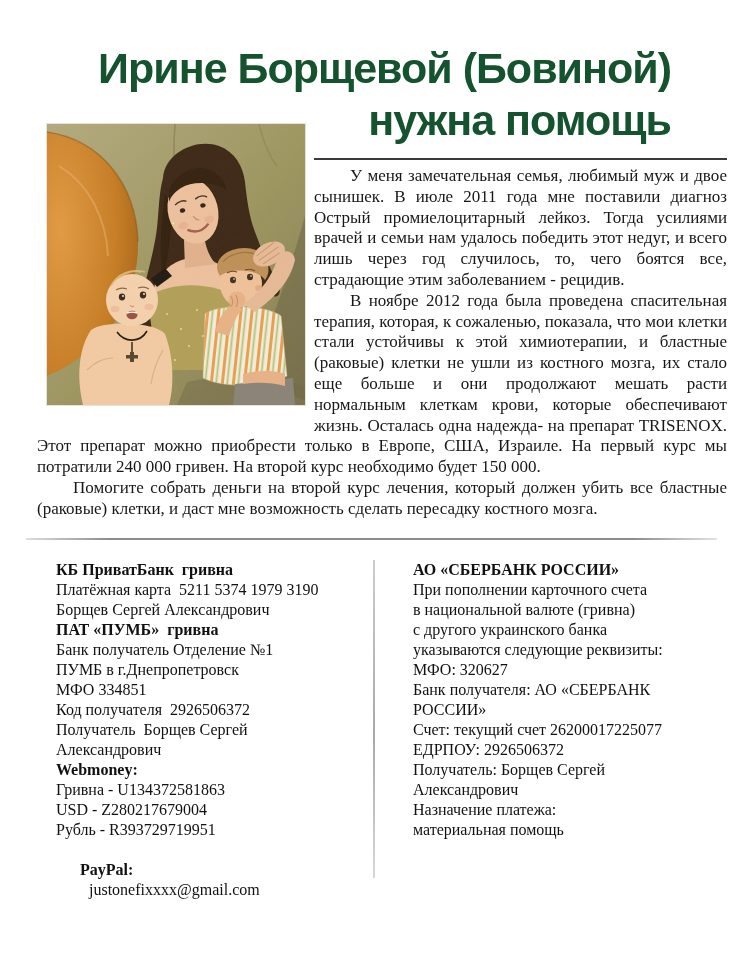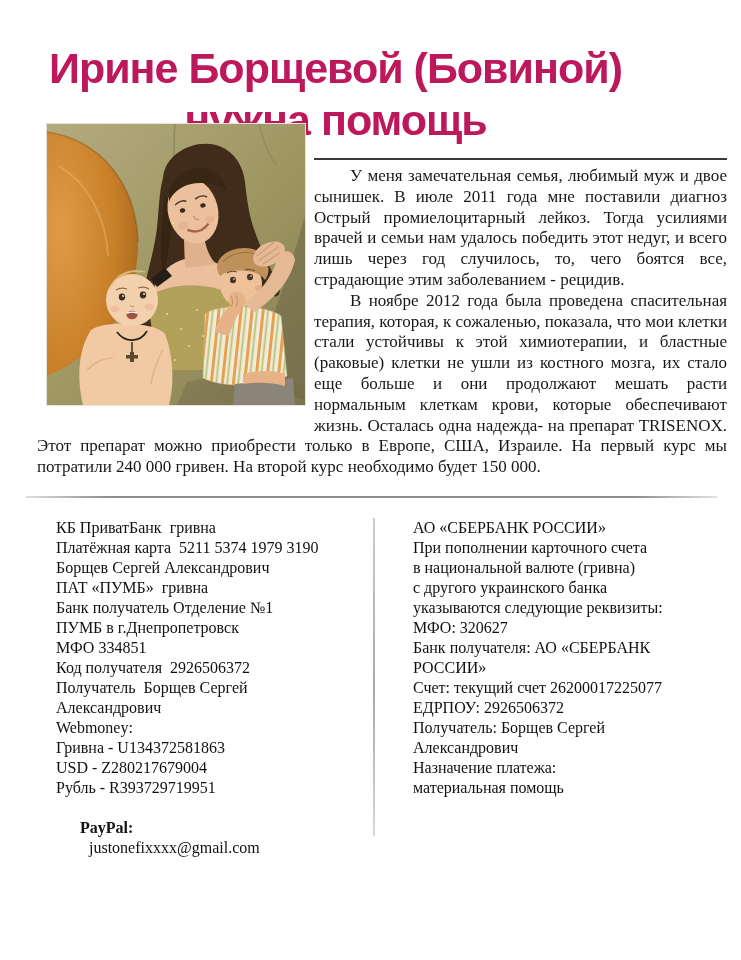--- a/index.html
+++ b/index.html
@@ -3,23 +3,23 @@
 <meta charset="utf-8">
 <style>
   html,body{margin:0;padding:0;}
   body{
     width:741px;height:960px;background:#ffffff;position:relative;overflow:hidden;
     font-family:"Liberation Serif", serif;color:#141414;
     -webkit-font-smoothing:antialiased;
   }
   
   .title{
-    margin:0;padding:42px 70px 0 0;text-align:center;
+    margin:0;padding:42px 70px 0 0;text-align:right;
     font-family:"Liberation Sans", sans-serif;font-weight:700;
-    font-size:43px;line-height:52px;letter-spacing:-1px;color:#be185d;
+    font-size:43px;line-height:52px;letter-spacing:-1px;color:#14532d;
   }
   .title div{white-space:nowrap;}
   
   .photo{
     position:absolute;left:46px;top:123px;width:258px;height:281px;
     border:1px solid #e7e3d8;box-sizing:content-box;background:#9e9663;
   }
   .photo svg{display:block;}
   
   .content{
@@ -42,21 +42,21 @@
     display:flex;margin-top:20px;
     font-size:16px;line-height:20px;color:#111;
   }
   .col-left{width:373px;box-sizing:border-box;padding-left:56px;}
   .vrule{
     width:2px;height:318px;align-self:flex-start;
     background:linear-gradient(#cdcdcd,#a8a8a8 55%,#d8d8d8);
   }
   .col-right{flex:1;padding-left:38px;box-sizing:border-box;}
   .pline{white-space:pre-wrap;}
-  .bold{font-weight:400;}
+  .bold{font-weight:700;}
   .pp-label{font-weight:700;}
   .pp-value{margin-left:9px;margin-top:44px;}
 </style>
 </head>
 <body>
 
 <div class="photo">
   <svg width="258" height="281" viewBox="0 0 258 281" xmlns="http://www.w3.org/2000/svg">
     <defs>
       <linearGradient id="bgG" x1="0" y1="0" x2="1" y2="1">
@@ -179,20 +179,21 @@
 <h1 class="title">
   <div>Ирине Борщевой (Бовиной)</div>
   <div>нужна помощь</div>
 </h1>
 
 <div class="content">
   <div class="flow-spacer" aria-hidden="true"></div>
   <div class="toprule"></div>
   <p>У меня замечательная семья, любимый муж и двое сынишек. В июле 2011 года мне поставили диагноз Острый промиелоцитарный лейкоз. Тогда усилиями врачей и семьи нам удалось победить этот недуг, и всего лишь через год случилось, то, чего боятся все, страдающие этим заболеванием - рецидив.</p>
   <p>В ноябре 2012 года была проведена спасительная терапия, которая, к сожаленью, показала, что мои клетки стали устойчивы к этой химиотерапии, и бластные (раковые) клетки не ушли из костного мозга, их стало еще больше и они продолжают мешать расти нормальным клеткам крови, которые обеспечивают жизнь. Осталась одна надежда- на препарат TRISENOX. Этот препарат можно приобрести только в Европе, США, Израиле. На первый курс мы потратили 240 000 гривен. На второй курс необходимо будет 150 000.</p>
+  <p>Помогите собрать деньги на второй курс лечения, который должен убить все бластные (раковые) клетки, и даст мне возможность сделать пересадку костного мозга.</p>
 </div>
 
 <div class="hrule"></div>
 
 <div class="payments">
   <div class="col-left">
     <div class="pline bold">КБ ПриватБанк  гривна</div>
     <div class="pline">Платёжная карта  5211 5374 1979 3190</div>
     <div class="pline">Борщев Сергей Александрович</div>
     <div class="pline bold">ПАТ «ПУМБ»  гривна</div>

